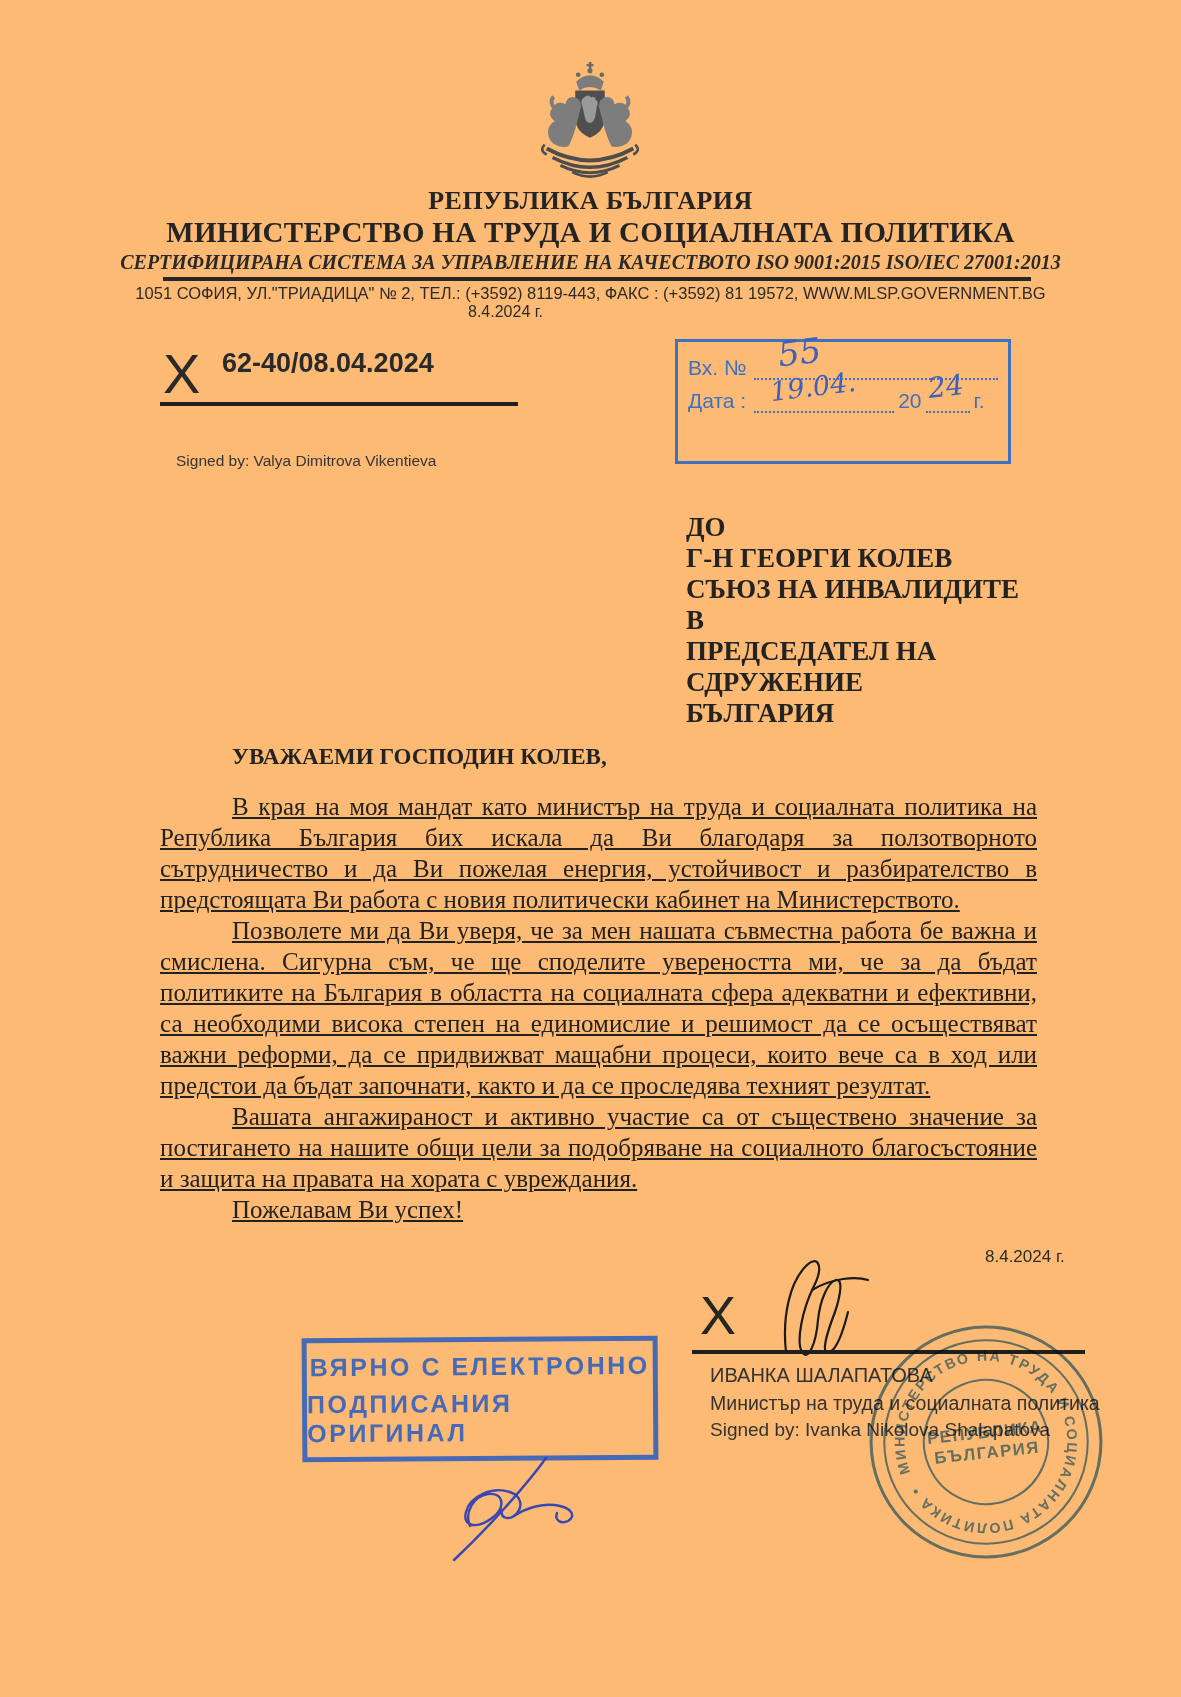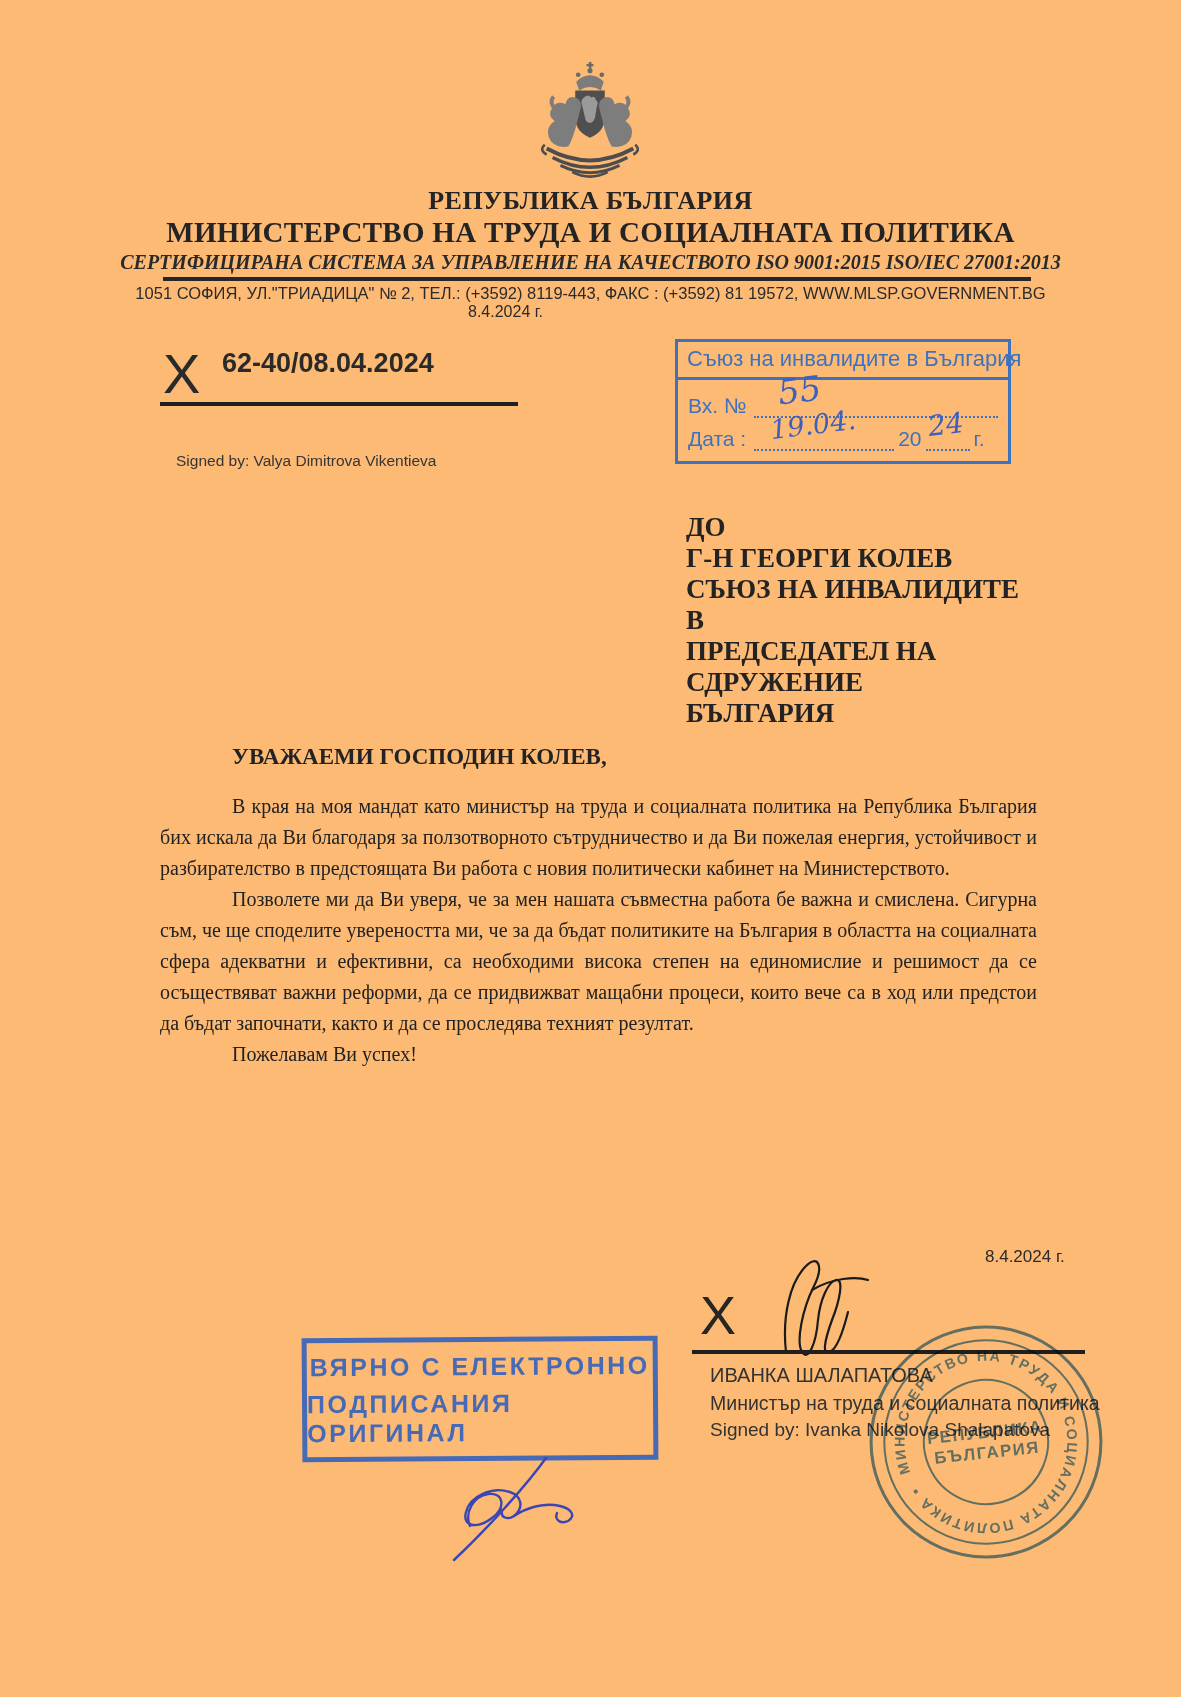--- a/index.html
+++ b/index.html
@@ -46,22 +46,22 @@
   .hw-55{font-size:34px;left:24px;top:-26px;}
   .hw-1904{font-size:27px;left:16px;top:-20px;}
   .hw-24{font-size:28px;left:2px;top:-21px;}
   .sb-static{padding:0 4px;white-space:nowrap;text-align:center;}
   
   .recipient{position:absolute;left:686px;top:512px;width:340px;
     font-weight:700;font-size:27px;line-height:31px;color:#232323;}
   
   .letter-body{position:absolute;left:160px;top:744px;width:877px;}
   .salutation{font-weight:700;font-size:23px;margin:0 0 21px 72px;color:#232323;}
-  .letter-body p{margin:0;font-size:20px;line-height:31px;text-align:justify;
-    text-indent:72px;color:#222;}
+  .letter-body p{margin:0;font-size:25px;line-height:31px;text-align:justify;
+    text-indent:72px;color:#222;text-decoration:underline;}
   .closing{margin:0;font-size:22px;line-height:31px;text-indent:72px;color:#222;}
   
   .date-bottom{position:absolute;left:985px;top:1247px;
     font-family:"Liberation Sans",sans-serif;font-size:17px;color:#2b2b2b;}
   .sig-x{position:absolute;left:700px;top:1288px;
     font-family:"Liberation Sans",sans-serif;font-size:54px;font-weight:500;color:#262626;line-height:1;}
   .sig-scribble{position:absolute;left:752px;top:1256px;}
   .sig-line{position:absolute;left:692px;top:1350px;width:393px;height:3.5px;background:#1f1f1f;}
   .sig-name{position:absolute;left:710px;top:1364px;
     font-family:"Liberation Sans",sans-serif;font-size:20px;color:#333;}
@@ -119,21 +119,20 @@
   <div class="hdr-rule"></div>
   <div class="hdr-address">1051 СОФИЯ, УЛ."ТРИАДИЦА" № 2, ТЕЛ.: (+3592) 8119-443, ФАКС : (+3592) 81 19572, WWW.MLSP.GOVERNMENT.BG</div>
 
   <div class="date-top">8.4.2024 г.</div>
   <div class="ref-x">X</div>
   <div class="ref-num">62-40/08.04.2024</div>
   <div class="ref-line"></div>
   <div class="signedby-1">Signed by: Valya Dimitrova Vikentieva</div>
 
   <div class="stampbox">
-    <div class="title">Съюз на инвалидите в България</div>
     <div class="sb-row first">
       <span class="sb-label">Вх. №</span>
       <span class="dots grow">
         <span class="hw hw-55">55</span>
       </span>
     </div>
     <div class="sb-row second">
       <span class="sb-label">Дата :</span>
       <span class="dots" style="width:140px">
         <span class="hw hw-1904">19.04.</span>
@@ -151,20 +150,21 @@
     <div>Г-Н ГЕОРГИ КОЛЕВ</div>
     <div>СЪЮЗ НА ИНВАЛИДИТЕ В</div>
     <div>ПРЕДСЕДАТЕЛ НА СДРУЖЕНИЕ</div>
     <div>БЪЛГАРИЯ</div>
   </div>
 
   <div class="letter-body">
     <div class="salutation">УВАЖАЕМИ ГОСПОДИН КОЛЕВ,</div>
     <p>В края на моя мандат като министър на труда и социалната политика на Република България бих искала да Ви благодаря за ползотворното сътрудничество и да Ви пожелая енергия, устойчивост и разбирателство в предстоящата Ви работа с новия политически кабинет на Министерството.</p>
     <p>Позволете ми да Ви уверя, че за мен нашата съвместна работа бе важна и смислена. Сигурна съм, че ще споделите увереността ми, че за да бъдат политиките на България в областта на социалната сфера адекватни и ефективни, са необходими висока степен на единомислие и решимост да се осъществяват важни реформи, да се придвижват мащабни процеси, които вече са в ход или предстои да бъдат започнати, както и да се проследява техният резултат.</p>
+    <p>Вашата ангажираност и активно участие са от съществено значение за постигането на нашите общи цели за подобряване на социалното благосъстояние и защита на правата на хората с увреждания.</p>
     <p class="closing">Пожелавам Ви успех!</p>
   </div>
 
   <div class="date-bottom">8.4.2024 г.</div>
   <div class="sig-x">X</div>
   <svg class="sig-scribble" width="120" height="108" viewBox="0 0 120 108">
     <g stroke="#1b1b1b" stroke-width="2.2" fill="none" stroke-linecap="round">
       <path d="M34 96 C30 60 38 26 54 10 C66 -2 72 10 62 30 C50 54 44 86 50 96 C56 106 64 88 66 64 C68 44 76 26 84 24 C92 22 88 44 80 64 C72 86 70 100 78 96 C86 92 92 72 96 56"></path>
       <path d="M60 34 C80 22 104 20 116 24"></path>
     </g>

